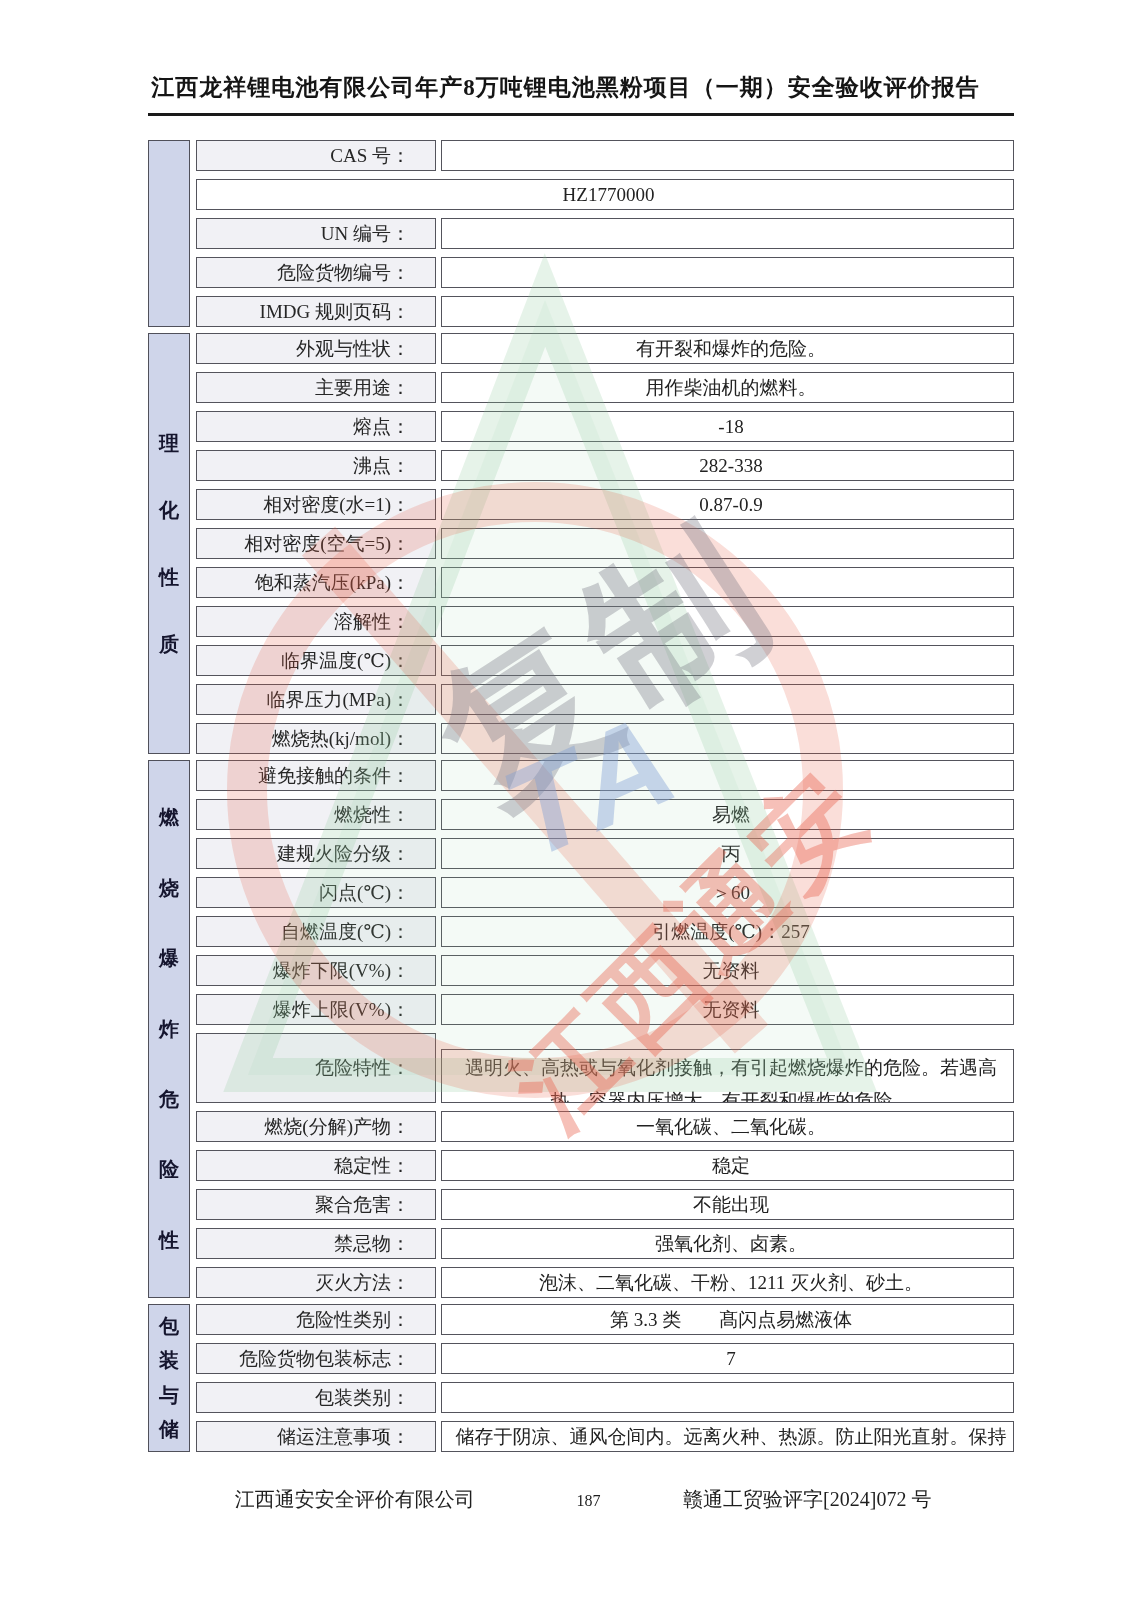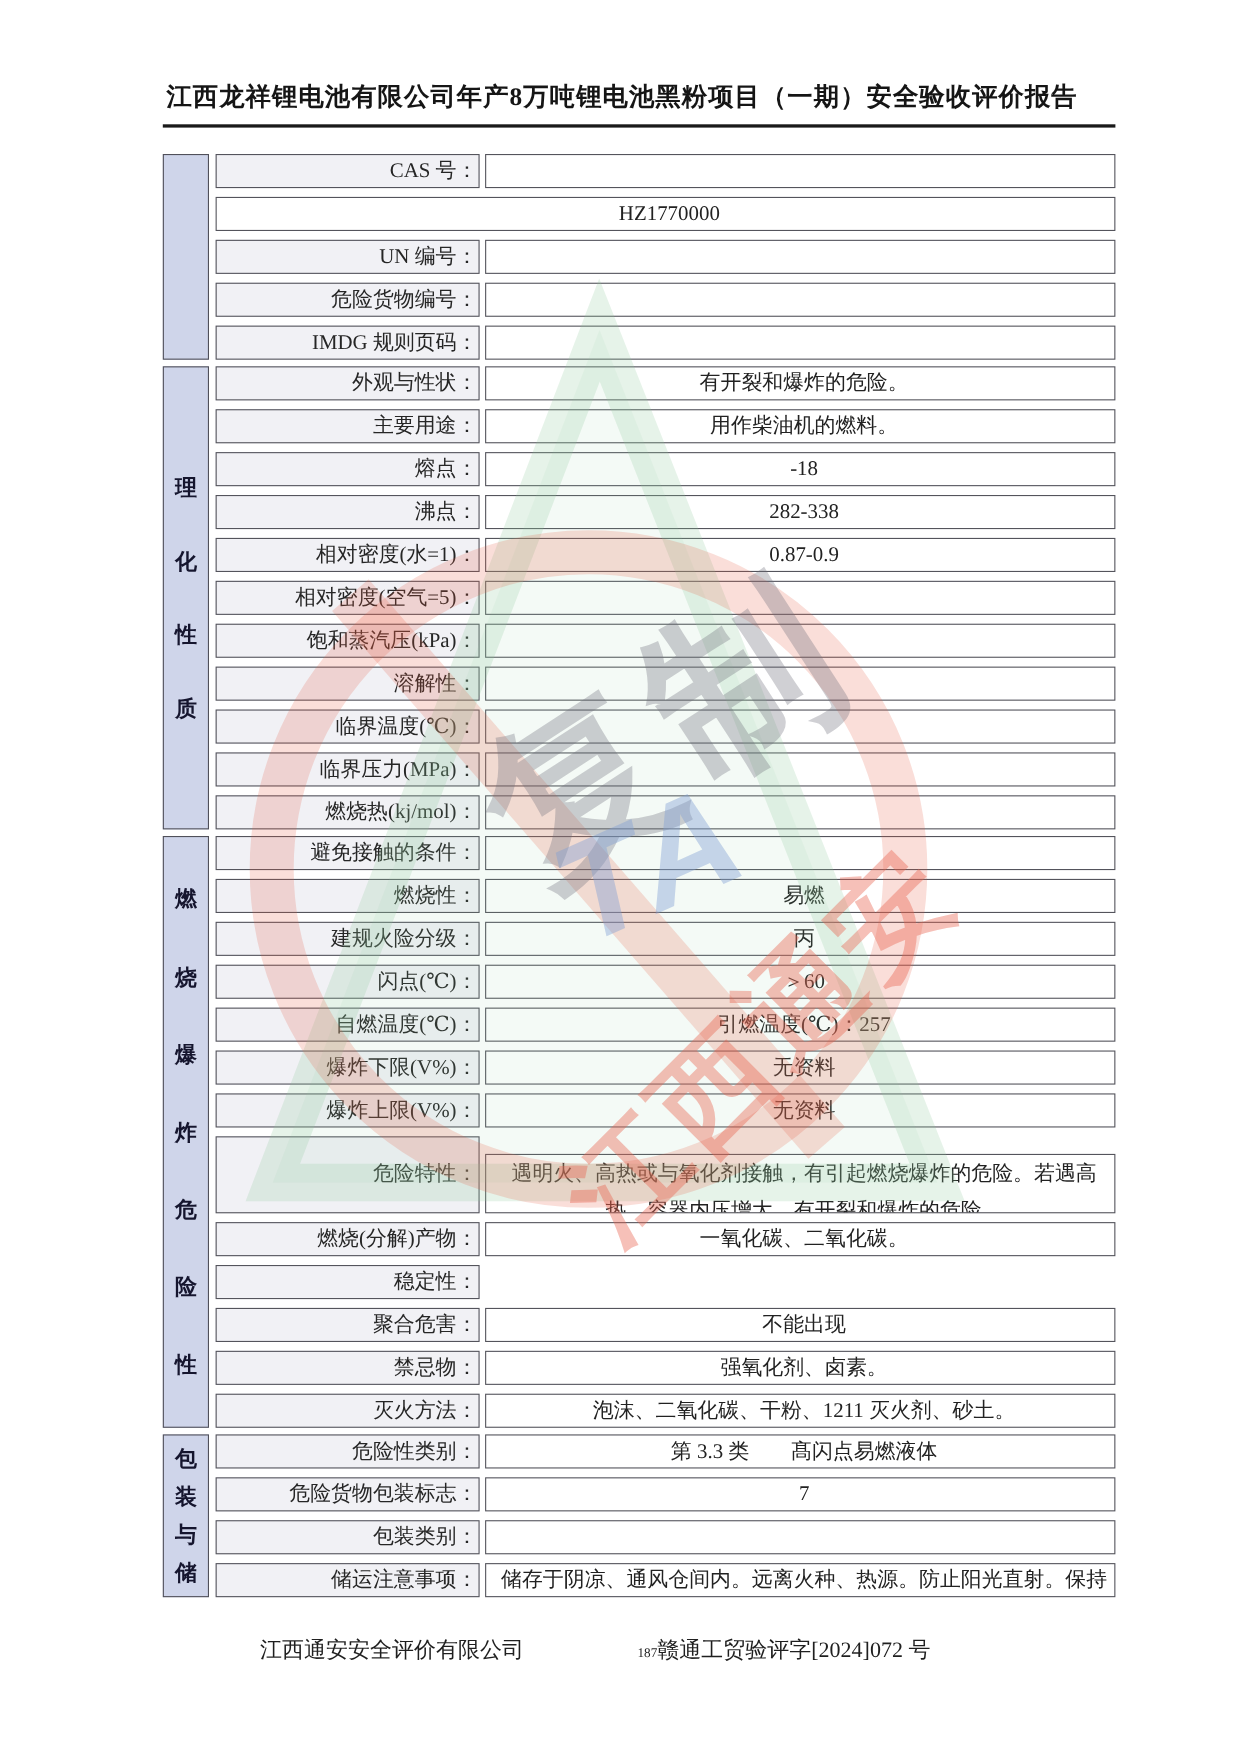--- a/index.html
+++ b/index.html
@@ -23,21 +23,21 @@
     display:flex; flex-direction:column; align-items:center; justify-content:space-evenly;
     font-weight:bold; font-size:20px; color:#15152e;
   }
   .section.s1 .category { justify-content:center; gap:40px; }
   .rows { flex:1; display:flex; flex-direction:column; min-width:0; }
   .row { display:flex; gap:5px; height:31px; margin-bottom:8px; }
   .row:last-child { margin-bottom:0; }
   .row.tall { height:70px; }
   .label {
     flex:0 0 240px; box-sizing:border-box; background:#f1f1f5; border:1px solid #54545c;
-    text-align:right; padding-right:1px; font-size:19px; line-height:30px; color:#262626;
+    text-align:right; padding-right:25px; font-size:19px; line-height:30px; color:#262626;
     white-space:nowrap; overflow:hidden;
   }
   .value {
     flex:1; box-sizing:border-box; background:#ffffff; border:1px solid #54545c;
     text-align:center; padding-left:7px; font-size:19px; line-height:30px; color:#222222;
     overflow:hidden;
   }
   .row.tall .label { line-height:68px; }
   .row.tall .value { line-height:33px; padding-top:1px; white-space:normal;margin-top:16px; }
 
@@ -65,22 +65,22 @@
     position:absolute; left:468px; top:878px; font-size:106px; font-weight:bold;
     color:rgba(233,98,78,0.40); transform:rotate(-45deg); letter-spacing:6px; white-space:nowrap;
   }
 
   
   .footer {
     position:absolute; left:148px; top:1486px; width:866px;
     display:flex; align-items:baseline; font-size:20px; color:#1f1f1f; z-index:3;
   }
   .f-left  { flex:1; text-align:center; }
-  .f-page  { flex:0 0 auto; font-size:12px;margin-left:15px; }
-  .f-right { flex:1; text-align:left; }
+  .f-page  { flex:0 0 auto; font-size:16px;margin-left:15px; }
+  .f-right { flex:1; text-align:center; }
 </style>
 </head>
 <body>
 
 <div class="page">
 
   <div class="header-title">江西龙祥锂电池有限公司年产8万吨锂电池黑粉项目（一期）安全验收评价报告</div>
   <div class="header-rule"></div>
 
   <div class="msds-table">
@@ -229,20 +229,21 @@
     <div class="value">遇明火、高热或与氧化剂接触，有引起燃烧爆炸的危险。若遇高热，容器内压增大，有开裂和爆炸的危险。</div>
   </div>
 
   <div class="row">
     <div class="label">燃烧(分解)产物：</div>
     <div class="value">一氧化碳、二氧化碳。</div>
   </div>
 
   <div class="row">
     <div class="label">稳定性：</div>
+    <div class="value">稳定</div>
   </div>
 
   <div class="row">
     <div class="label">聚合危害：</div>
     <div class="value">不能出现</div>
   </div>
 
   <div class="row">
     <div class="label">禁忌物：</div>
     <div class="value">强氧化剂、卤素。</div>

